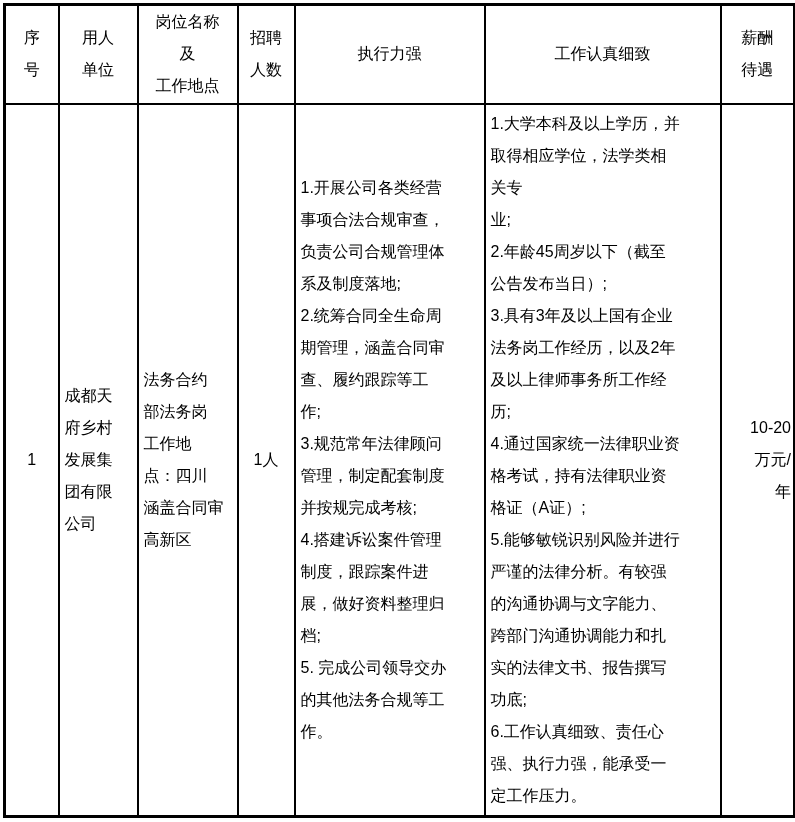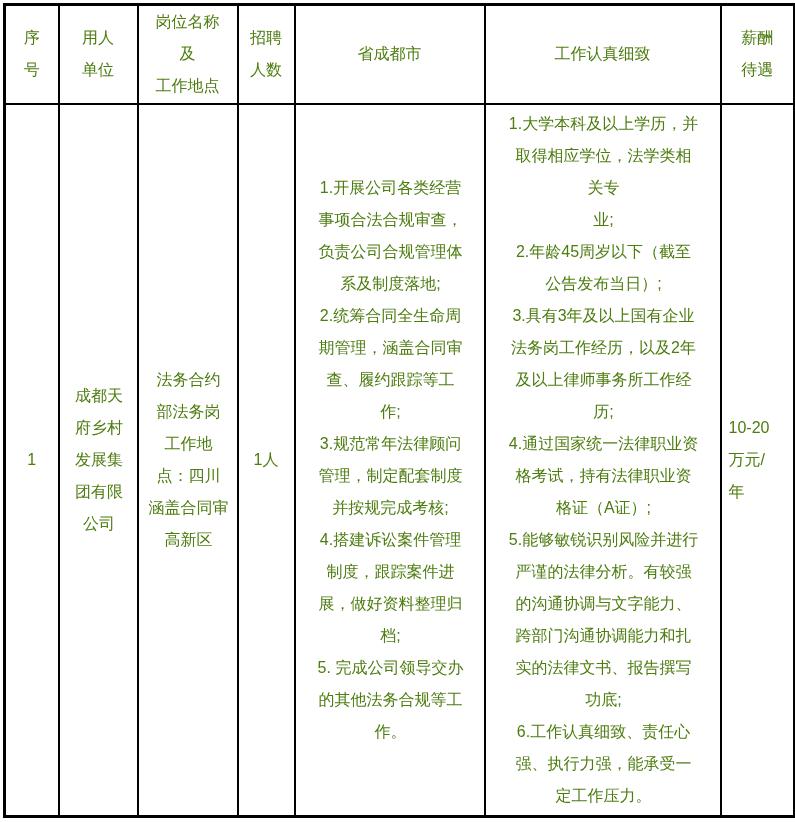--- a/index.html
+++ b/index.html
@@ -23,47 +23,47 @@
   col.c-seq      { width: 54px; }
   col.c-employer { width: 79px; }
   col.c-position { width: 100px; }
   col.c-count    { width: 57px; }
   col.c-duties   { width: 190px; }
   col.c-qual     { width: 236px; }
   col.c-salary   { width: 74px; }
 
   th, td {
     border: 2px solid #000000;
-    color: #4d7c0f;
+    color: #000000;
     font-size: 16px;
     line-height: 32px;
     font-weight: 400;
     vertical-align: middle;
     white-space: pre-line;
     overflow: hidden;
     box-sizing: border-box;
     margin-top: 6px;
   }
   thead tr { height: 99px; }
   tbody tr { height: 713px; }
 
   th {
     text-align: center;
     padding: 0 2px;
   }
   td.cell-left {
-    text-align: center;
+    text-align: left;
     padding: 0 3px 0 5px;
   }
   td.cell-center {
     text-align: center;
     padding: 0;
   }
   td.cell-salary {
-    text-align: left;
+    text-align: right;
     padding: 0 2px 0 7px;
   }
 </style>
 </head>
 <body>
 
 <div class="page">
   <table class="job-table">
     <colgroup>
       <col class="c-seq">
@@ -78,21 +78,21 @@
       <tr>
         <th>序
 号</th>
         <th>用人
 单位</th>
         <th>岗位名称
 及
 工作地点</th>
         <th>招聘
 人数</th>
-        <th>省成都市</th>
+        <th>执行力强</th>
         <th>工作认真细致</th>
         <th>薪酬
 待遇</th>
       </tr>
     </thead>
     <tbody>
       <tr>
         <td class="cell-center">1</td>
         <td class="cell-left">成都天
 府乡村

